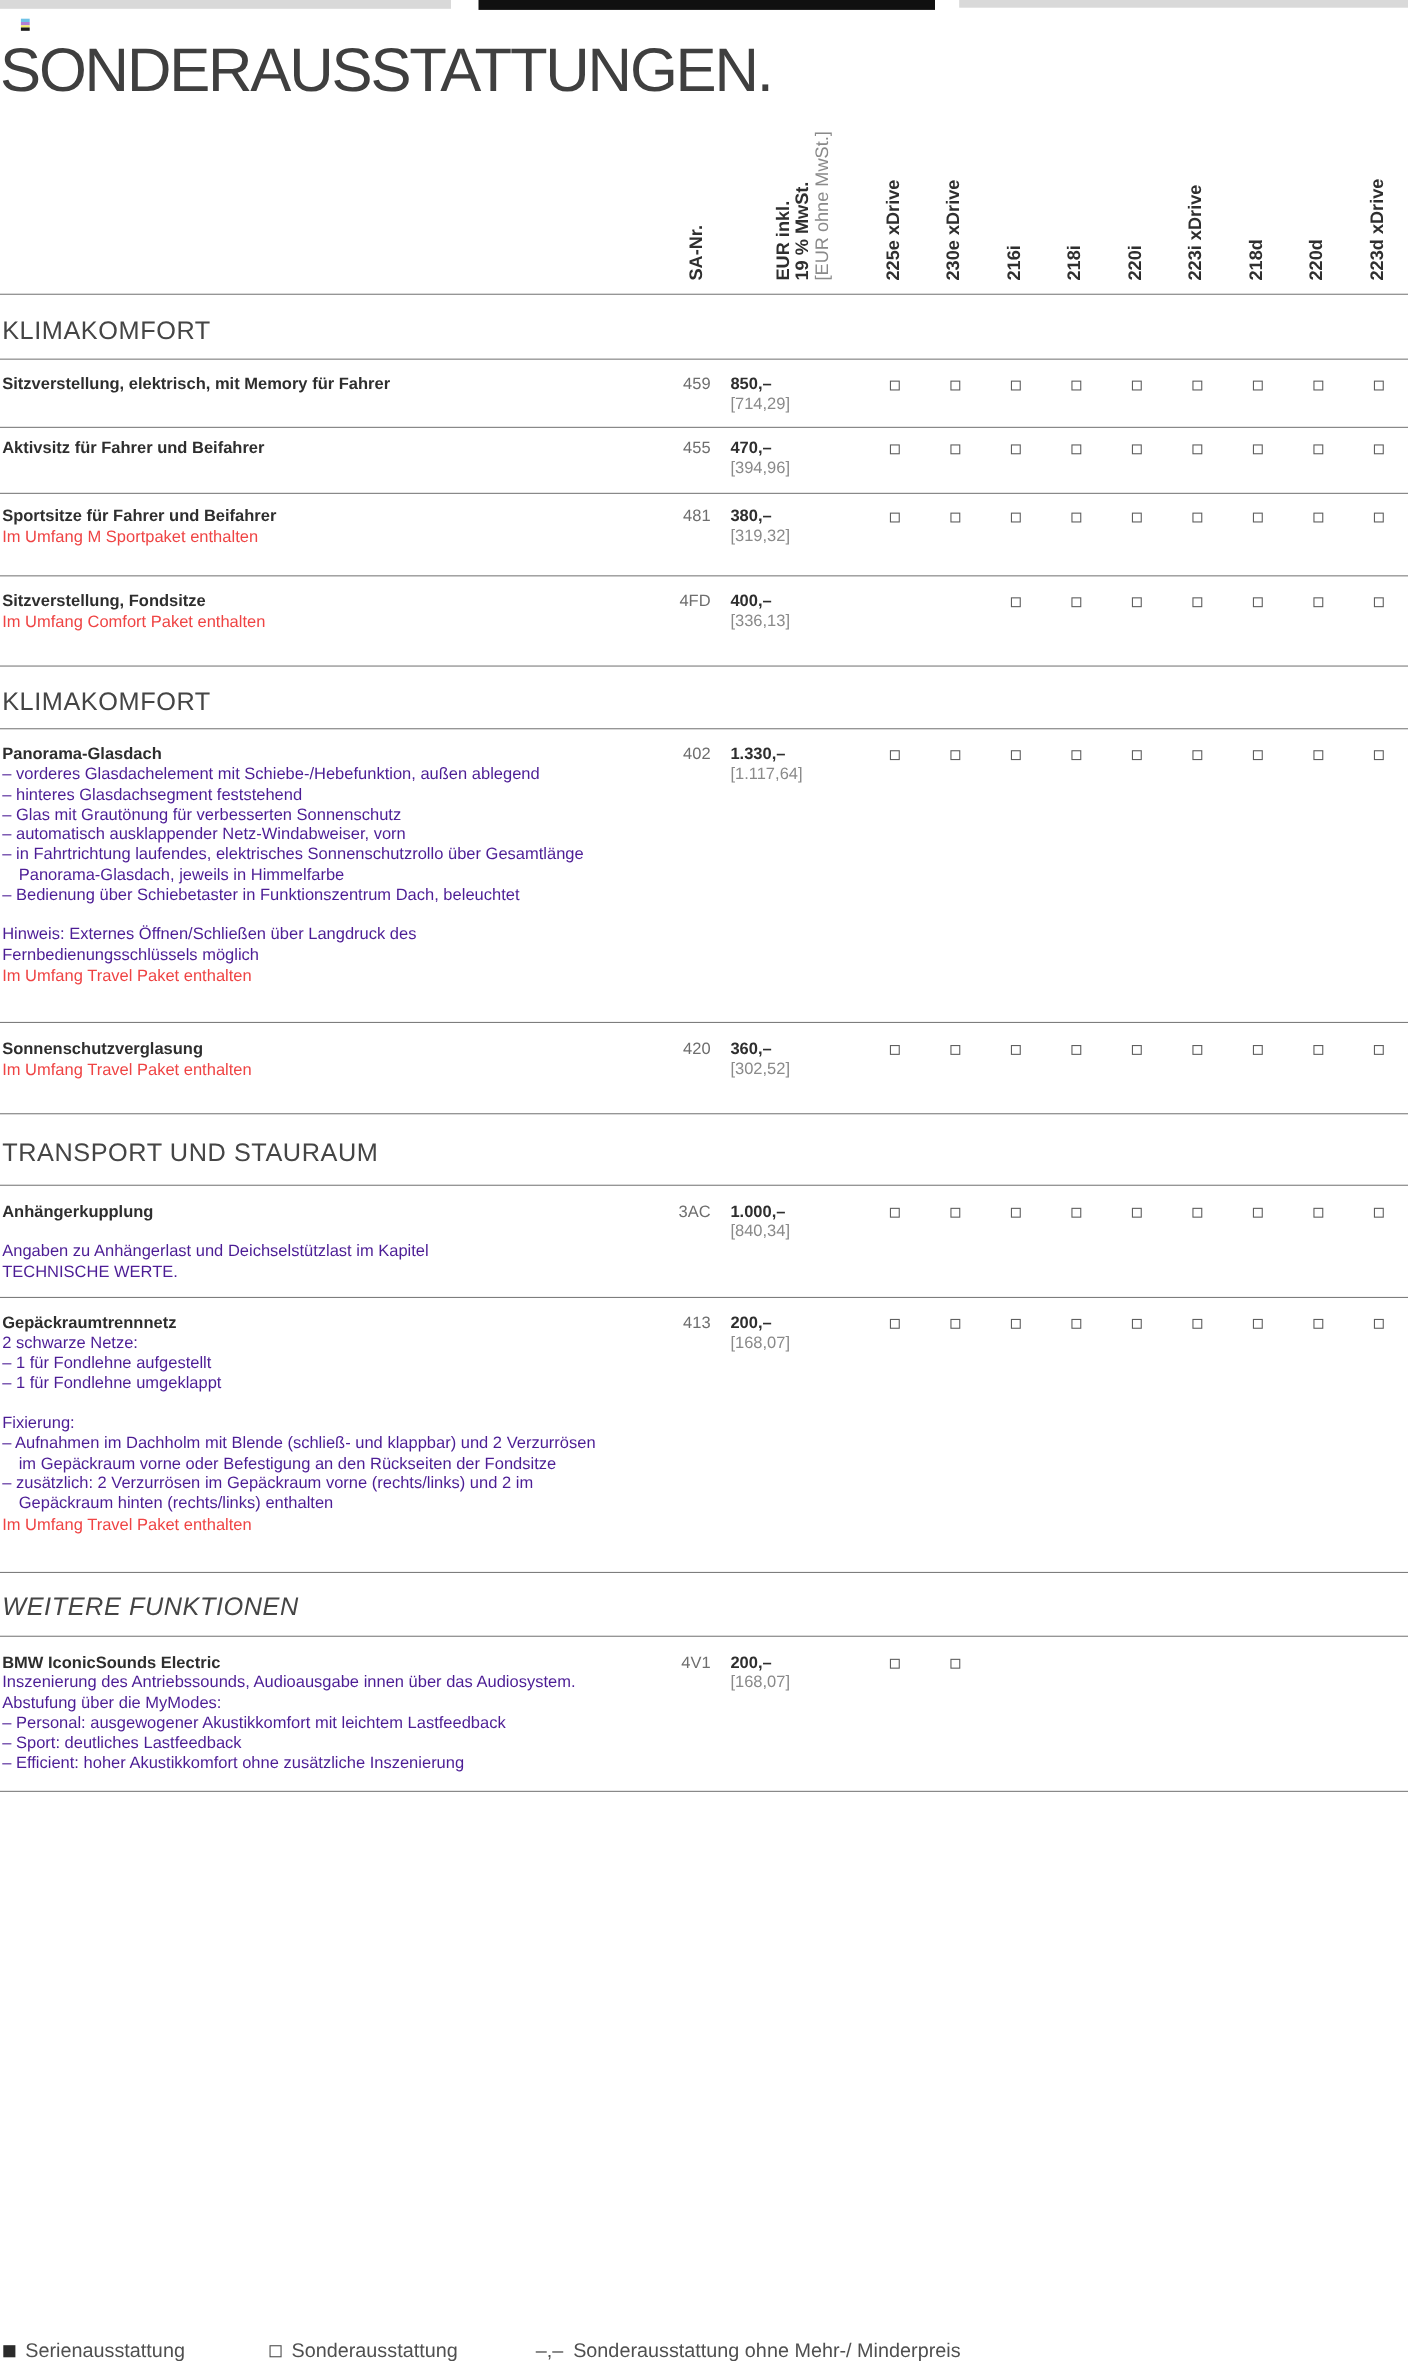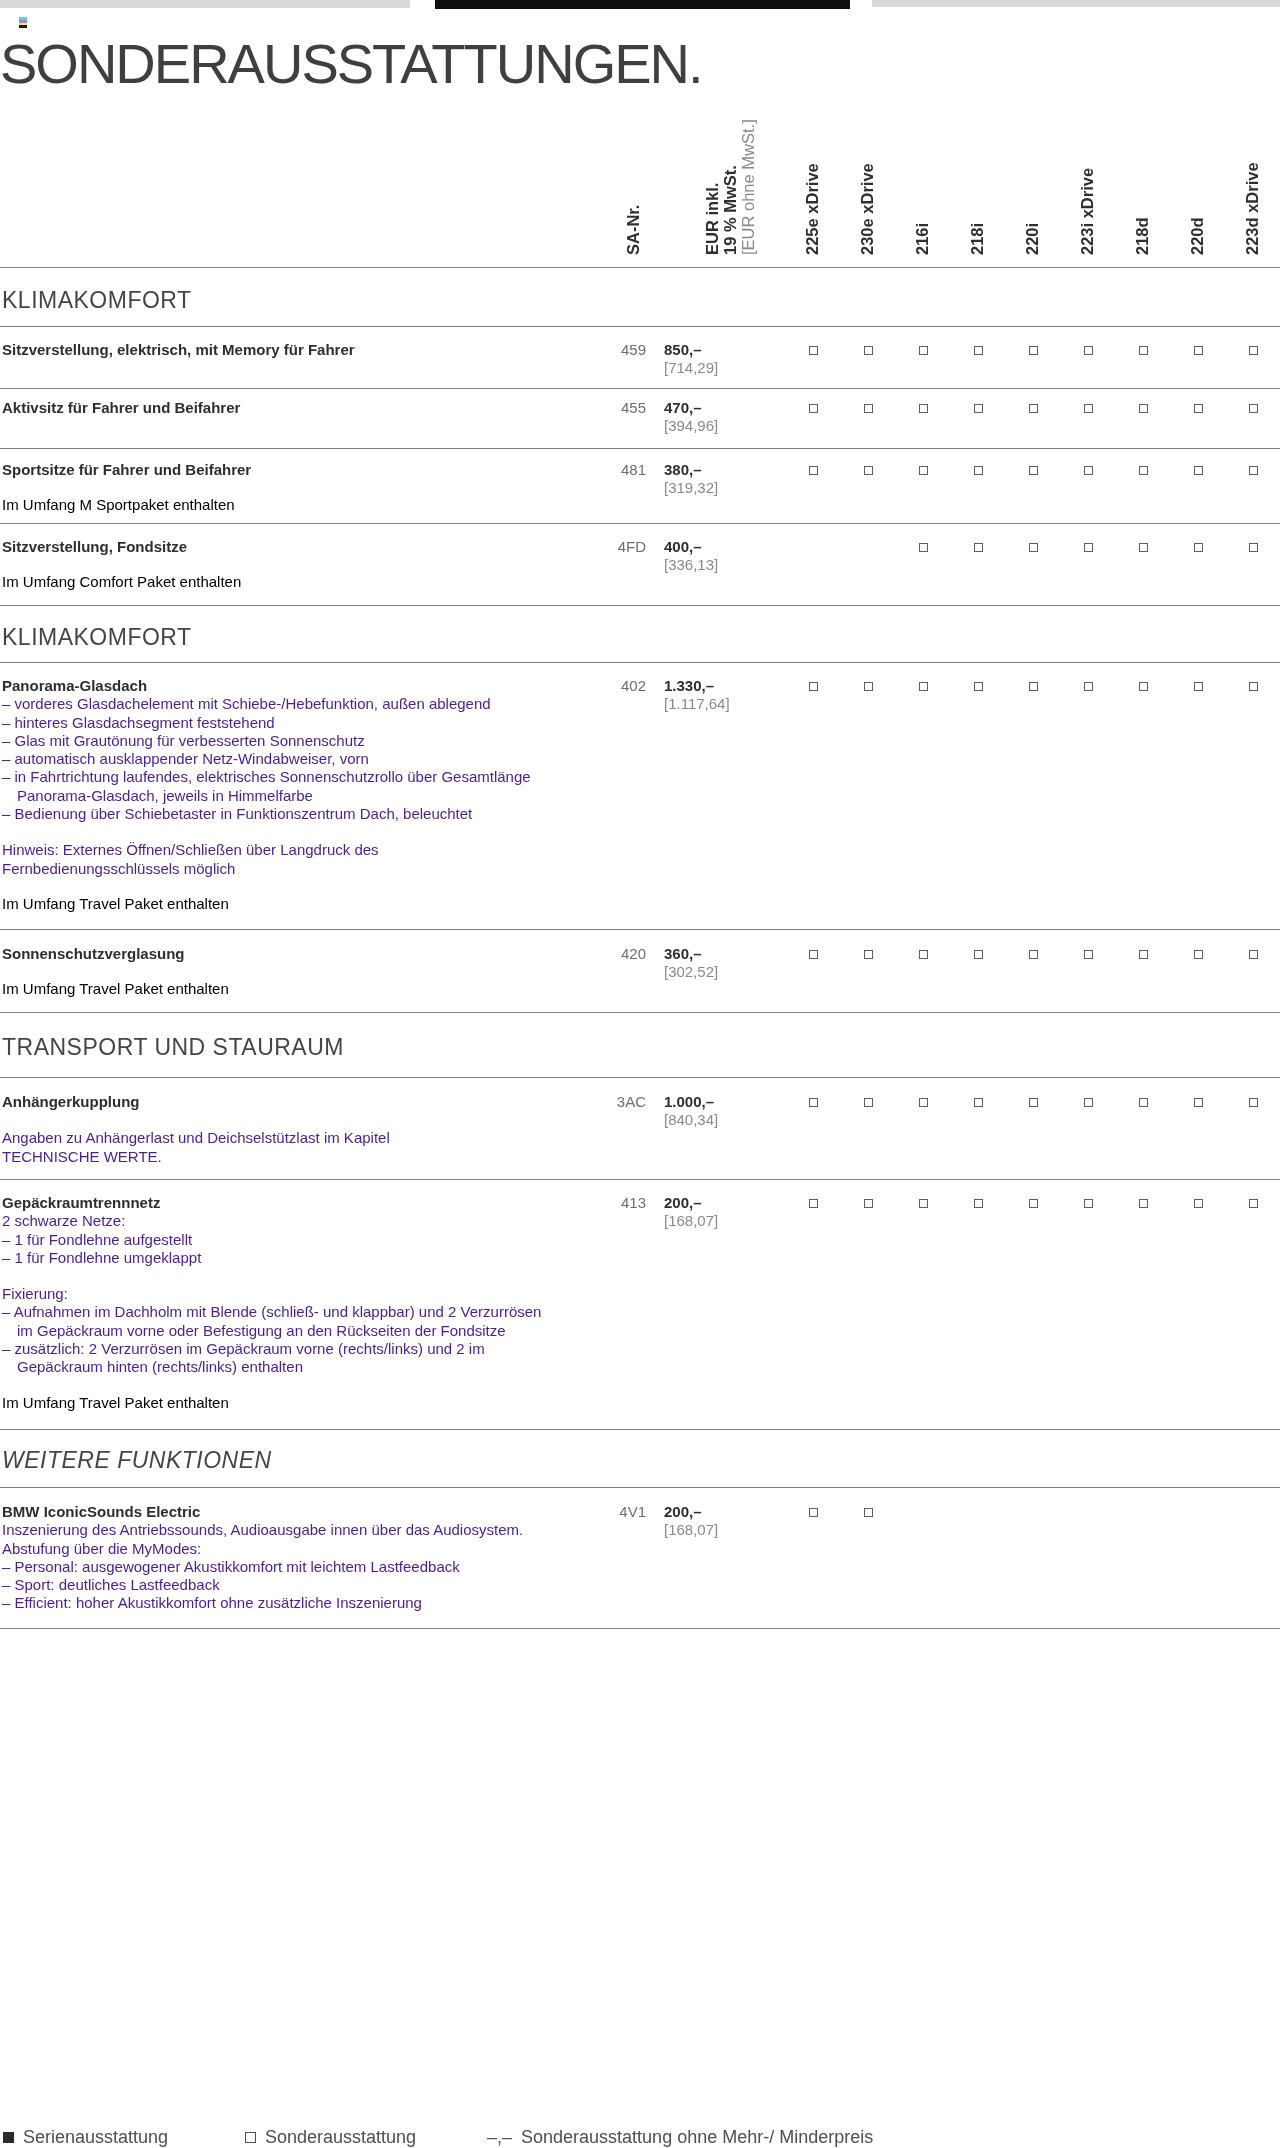--- a/index.html
+++ b/index.html
@@ -20,21 +20,21 @@
           white-space:nowrap;font-size:16.5px;line-height:18px;font-weight:bold;color:#2f2f2f;}
   .vlabel .muted{color:#8a8a8a;font-weight:normal;}
   .hline{position:absolute;left:0;width:1280px;border-top:1px solid #7d7d7d;height:0;}
   .sec{position:absolute;left:2px;font-size:23px;line-height:26px;color:#454545;
        letter-spacing:0.5px;white-space:nowrap;}
   .row{position:absolute;left:2px;width:1276px;font-size:15px;line-height:18.3px;color:#4f4f4f;}
   .row .t{font-weight:bold;color:#2e2e2e;}
   .row .d{color:#4c1d95;}
   .row .ind{padding-left:15px;}
   .row .para{margin-top:18px;}
-  .row .note{margin-top:17px;color:#000000;}
+  .row .note{margin-top:1px;color:#ef4444;}
   .row .sa{position:absolute;top:0;left:518px;width:126px;text-align:right;color:#6e6e6e;}
   .row .price{position:absolute;top:0;left:662px;width:122px;text-align:left;}
   .row .price .p1{font-weight:bold;color:#2e2e2e;}
   .row .price .p2{color:#8a8a8a;}
   .row .boxes{position:absolute;top:0;left:0;width:1276px;height:18px;}
   .box{position:absolute;top:5px;width:7px;height:7px;border:1px solid #5f5f5f;background:#fff;}
   .legend-item{position:absolute;top:2126px;font-size:18px;line-height:22px;color:#4f4f4f;white-space:nowrap;}
   .sq-filled{display:inline-block;width:11px;height:11px;background:#2b2b2b;margin-right:9px;}
   .sq-open{display:inline-block;width:9px;height:9px;border:1.5px solid #4f4f4f;margin-right:9px;background:#fff;}
   .dash-sym{margin-right:9px;}

